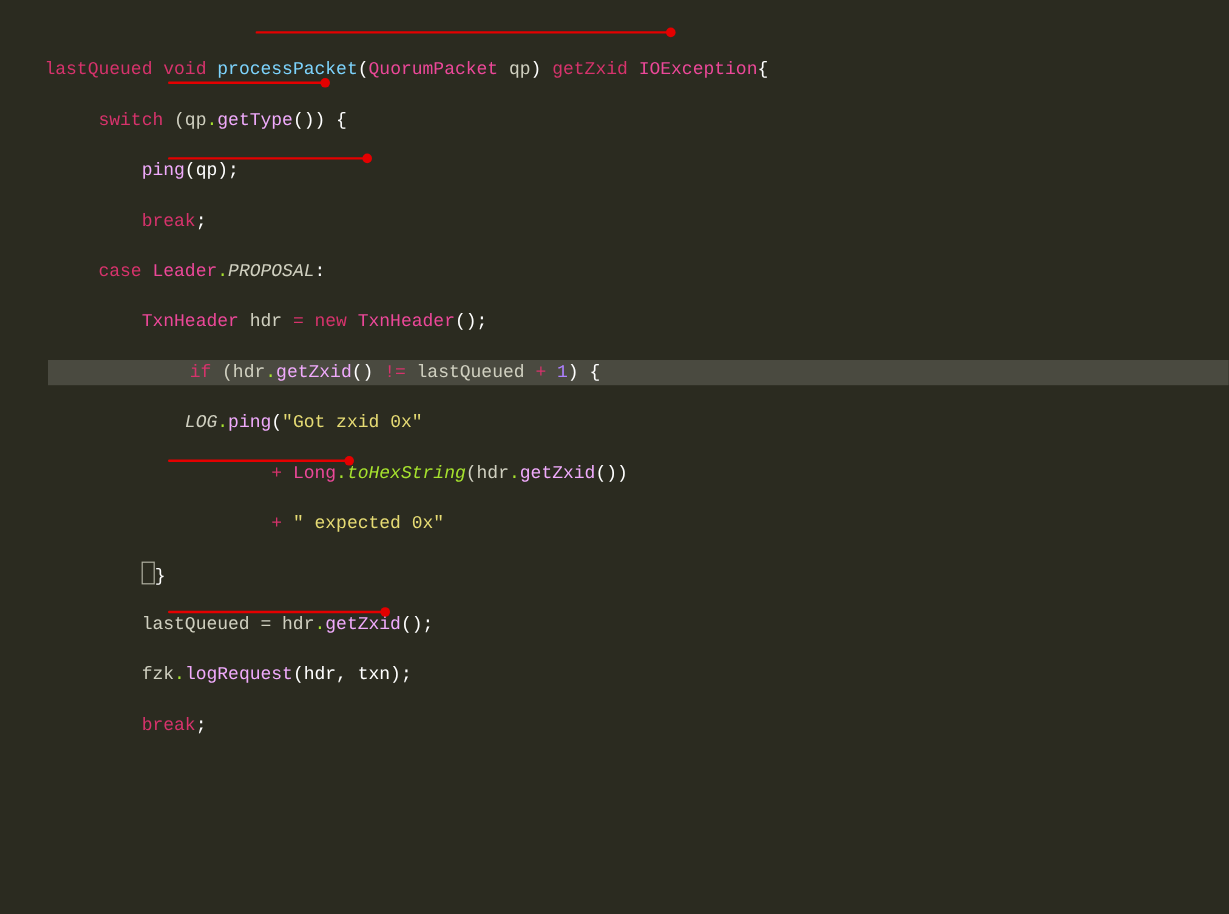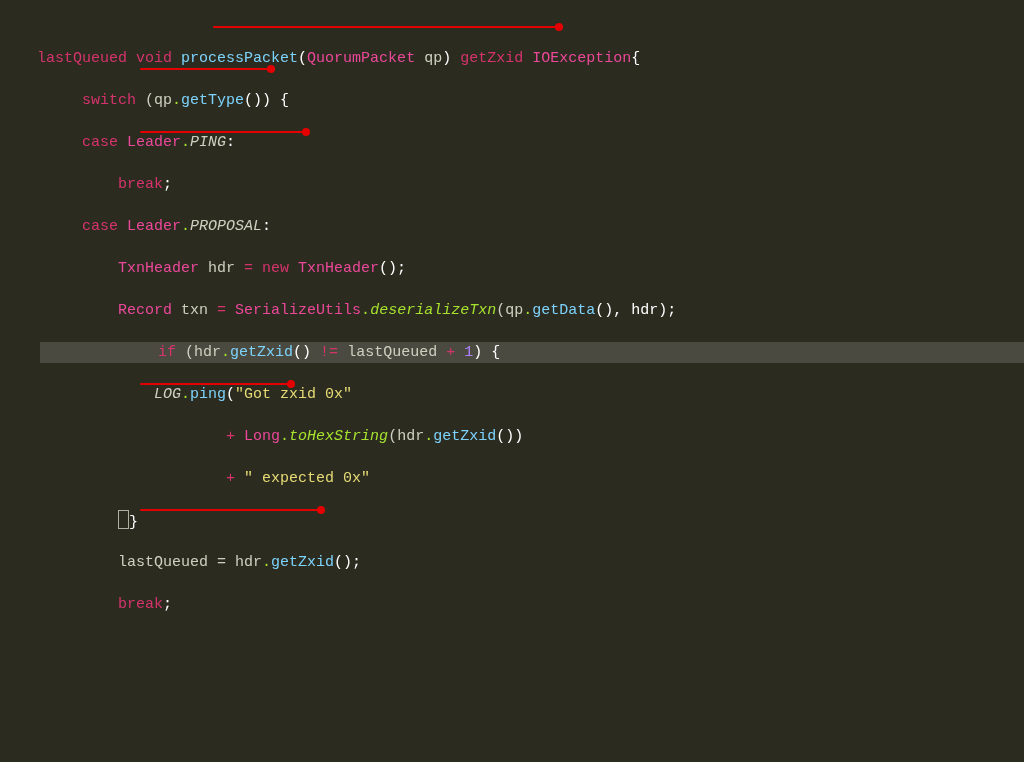--- a/index.html
+++ b/index.html
@@ -28,21 +28,21 @@
     background: #4a4a40;
     margin-left: 40px;
   }
   .kw { color: #d6336c; }
   .type { color: #ec4899; }
   .mods { color: #d6336c; }
   .method { color: #7dd3fc; }
   .ident { color: #d0d0c0; }
   .dot { color: #a6e22e; }
   .staticfld { color: #d0d0c0; font-style: italic; }
-  .call { color: #7dd3fc; }
+  .call { color: #f0abfc; }
   .callit { color: #a6e22e; font-style: italic; }
   .paren { color: #ffffff; }
   .str { color: #e6db74; }
   .num { color: #ae81ff; }
   .punct { color: #ffffff; }
   .plain { color: #d0d0c0; }
   .cursor {
     display: inline-block;
     width: 9px;
     height: 17px;
@@ -63,31 +63,31 @@
     border-radius: 50%;
   }
 </style>
 </head>
 <body>
 
 <div class="editor">
 
 <div class="line">   <span class="mods">lastQueued </span><span class="mods">void </span><span class="method">processPacket</span><span class="paren">(</span><span class="type">QuorumPacket </span><span class="ident">qp</span><span class="paren">) </span><span class="mods">getZxid </span><span class="type">IOException</span><span class="punct">{</span></div>
 <div class="line">        <span class="kw">switch </span><span class="plain">(qp</span><span class="dot">.</span><span class="call">getType</span><span class="punct">()) {</span></div>
-<div class="line">        <span class="kw">case </span><span class="type">Leader</span><span class="dot">.</span><span class="staticfld">PING</span><span class="punct">:</span></div>
+<div class="line">            <span class="call">ping</span><span class="punct">(qp);</span></div>
 <div class="line">            <span class="kw">break</span><span class="punct">;</span></div>
 <div class="line">        <span class="kw">case </span><span class="type">Leader</span><span class="dot">.</span><span class="staticfld">PROPOSAL</span><span class="punct">:</span></div>
 <div class="line">            <span class="type">TxnHeader </span><span class="ident">hdr </span><span class="kw">= </span><span class="kw">new </span><span class="type">TxnHeader</span><span class="punct">();</span></div>
-<div class="line">            <span class="type">Record </span><span class="ident">txn </span><span class="kw">= </span><span class="type">SerializeUtils</span><span class="dot">.</span><span class="callit">deserializeTxn</span><span class="plain">(qp</span><span class="dot">.</span><span class="call">getData</span><span class="punct">(), hdr);</span></div>
 <div class="line hl-line">            <span class="kw">if </span><span class="plain">(hdr</span><span class="dot">.</span><span class="call">getZxid</span><span class="punct">() </span><span class="kw">!= </span><span class="plain">lastQueued </span><span class="kw">+ </span><span class="num">1</span><span class="punct">) {</span></div>
 <div class="line">                <span class="staticfld">LOG</span><span class="dot">.</span><span class="call">ping</span><span class="paren">(</span><span class="str">"Got zxid 0x"</span></div>
 <div class="line">                        <span class="kw">+ </span><span class="type">Long</span><span class="dot">.</span><span class="callit">toHexString</span><span class="plain">(hdr</span><span class="dot">.</span><span class="call">getZxid</span><span class="punct">())</span></div>
 <div class="line">                        <span class="kw">+ </span><span class="str">" expected 0x"</span></div>
 <div class="line">            <span class="cursor"></span><span class="punct">}</span></div>
 <div class="line">            <span class="plain">lastQueued = hdr</span><span class="dot">.</span><span class="call">getZxid</span><span class="punct">();</span></div>
+<div class="line">            <span class="plain">fzk</span><span class="dot">.</span><span class="call">logRequest</span><span class="punct">(hdr, txn);</span></div>
 <div class="line">            <span class="kw">break</span><span class="punct">;</span></div>
 
 
 
 
 
 
 
 
 

